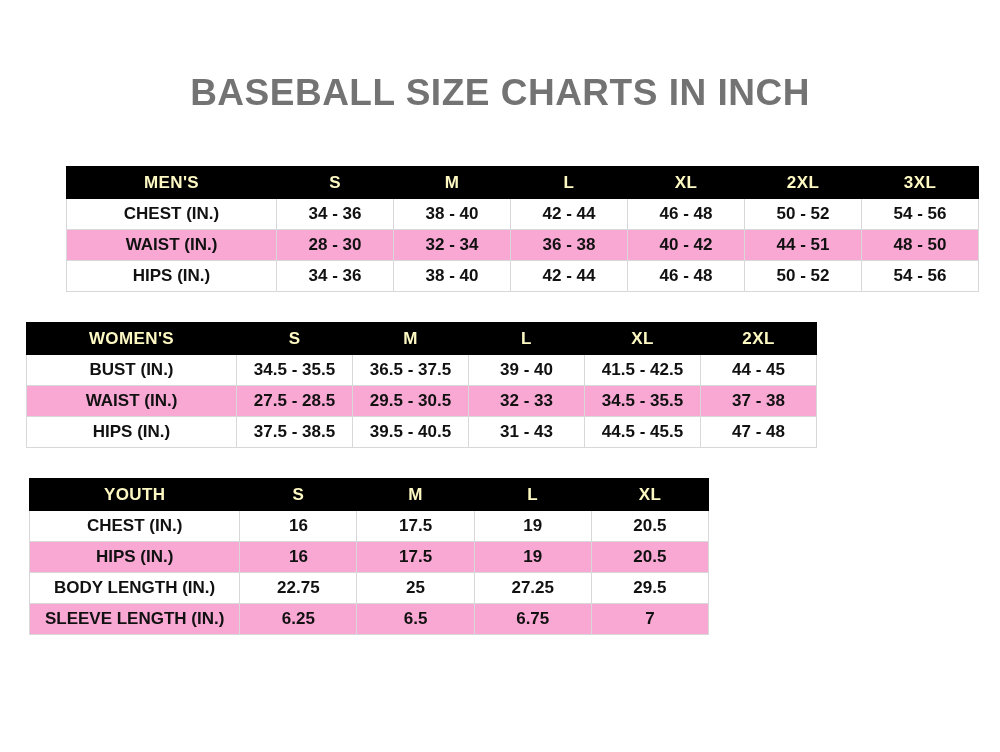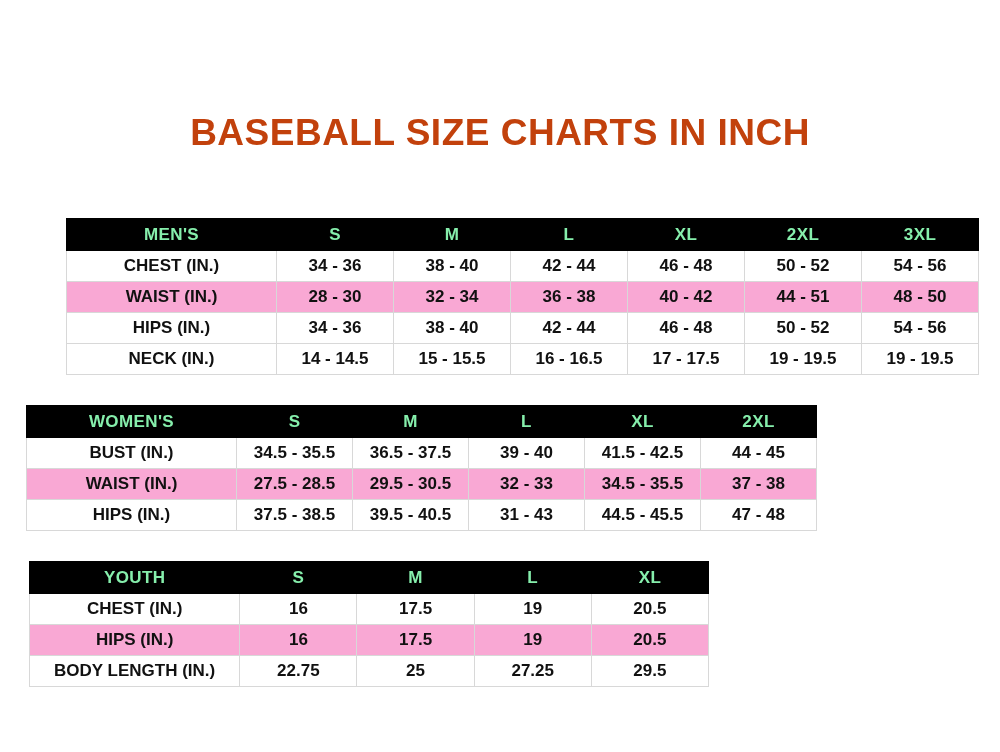--- a/index.html
+++ b/index.html
@@ -18,23 +18,23 @@
     position: relative;
     width: 1000px;
     height: 752px;
     box-sizing: border-box;
   }
   .title {
     text-align: center;
     font-size: 37px;
     font-weight: bold;
     letter-spacing: 0.5px;
-    color: #c2410c;
-    margin: 12px;
-    padding-top: 100px;
+    color: #737373;
+    margin: 0;
+    padding-top: 72px;
     font-family: "Liberation Sans", sans-serif;
   }
   .tables-wrap {
     padding-top: 52px;
   }
   table {
     border-collapse: collapse;
     table-layout: fixed;
     font-family: "Liberation Sans", sans-serif;
   }
@@ -48,21 +48,21 @@
     font-size: 17px;
     font-weight: bold;
     color: #111111;
     padding: 0 4px;
     box-sizing: border-box;
     background: #ffffff;
     white-space: nowrap;
   }
   .tbl thead th {
     background: #000000;
-    color: #86efac;
+    color: #fef9c3;
     border: 1px solid #000000;
     height: 32px;
     font-size: 17px;
     letter-spacing: 0.4px;
   }
   .tbl tbody tr.alt td {
     background: #f9a8d4;
   }
   .tbl td.rowlabel, .tbl th.rowlabel {
     text-align: center;
@@ -136,29 +136,20 @@
           </tr>
           <tr>
             <td class="rowlabel">HIPS (IN.)</td>
             <td>34 - 36</td>
             <td>38 - 40</td>
             <td>42 - 44</td>
             <td>46 - 48</td>
             <td>50 - 52</td>
             <td>54 - 56</td>
           </tr>
-          <tr>
-            <td class="rowlabel">NECK (IN.)</td>
-            <td>14 - 14.5</td>
-            <td>15 - 15.5</td>
-            <td>16 - 16.5</td>
-            <td>17 - 17.5</td>
-            <td>19 - 19.5</td>
-            <td>19 - 19.5</td>
-          </tr>
         </tbody>
       </table>
     </div>
 
     <div class="section-gap"></div>
 
     <div class="womens-wrap">
       <table class="tbl womens">
         <colgroup>
           <col class="lab">
@@ -242,18 +233,25 @@
             <td>19</td>
             <td>20.5</td>
           </tr>
           <tr>
             <td class="rowlabel">BODY LENGTH (IN.)</td>
             <td>22.75</td>
             <td>25</td>
             <td>27.25</td>
             <td>29.5</td>
           </tr>
+          <tr class="alt">
+            <td class="rowlabel">SLEEVE LENGTH (IN.)</td>
+            <td>6.25</td>
+            <td>6.5</td>
+            <td>6.75</td>
+            <td>7</td>
+          </tr>
         </tbody>
       </table>
     </div>
 
   </div>
 </div>
 
 </body></html>

